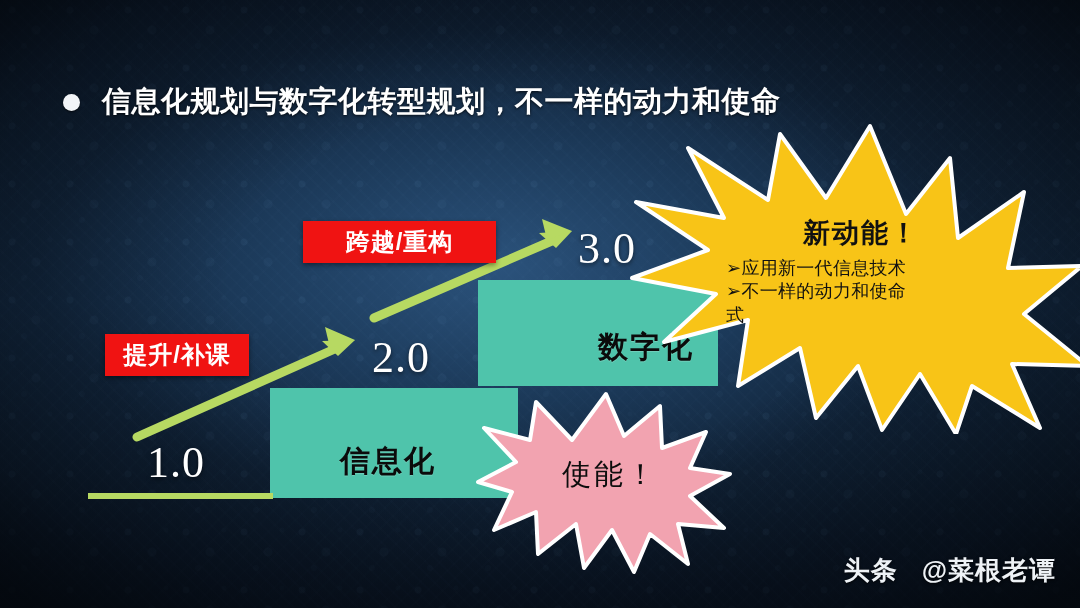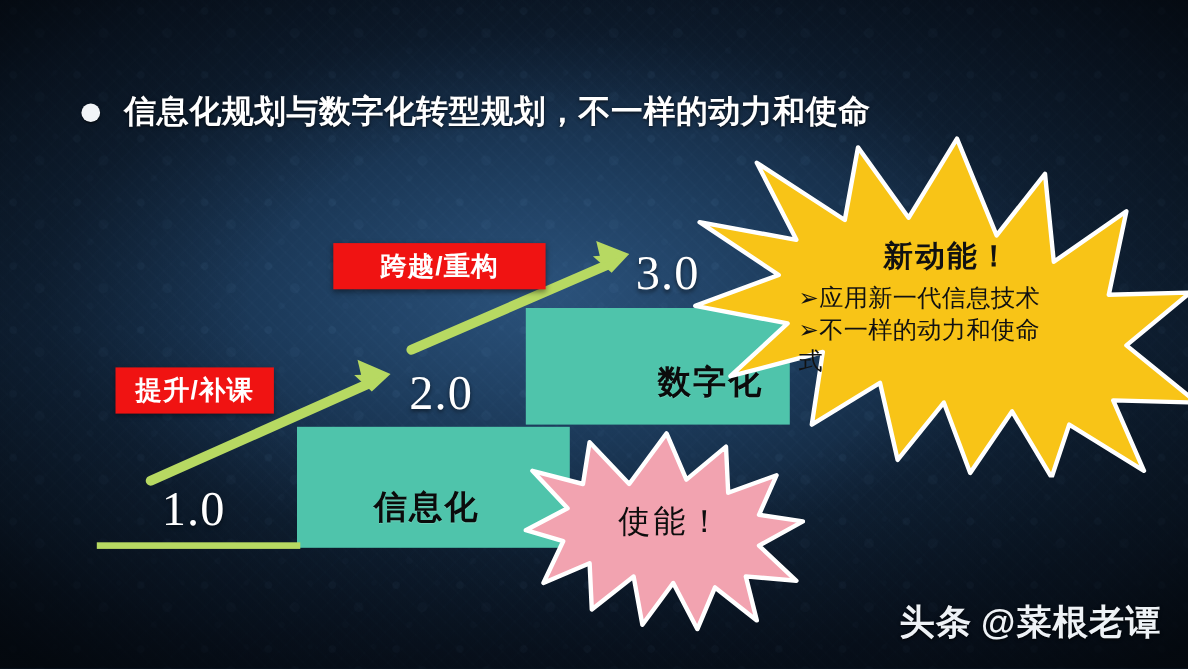--- a/index.html
+++ b/index.html
@@ -33,21 +33,21 @@
       repeating-linear-gradient(-45deg, rgba(140,180,220,0.045) 0 2px, transparent 2px 11px);
     background-size: 58px 58px, 58px 58px, 58px 58px, 58px 58px, auto, auto;
   }
   #vignette {
     position: absolute; inset: 0; pointer-events: none;
     background: radial-gradient(ellipse 72% 70% at 50% 46%, rgba(0,0,0,0) 40%, rgba(4,9,16,0.55) 82%, rgba(3,7,12,0.88) 100%);
   }
 
   
   #title-row {
-    position: absolute; left: 74px; top: 82px;
+    position: absolute; left: 63px; top: 82px;
     display: flex; align-items: center; gap: 22px;
     z-index: 12;
   }
   #title-bullet {
     width: 17px; height: 17px; border-radius: 50%;
     background: #f2f5f8;
     box-shadow: 0 1px 2px rgba(0,0,0,0.6);
     flex: 0 0 auto;
   }
   #title-text {
@@ -121,37 +121,37 @@
   #yellow-content {
     left: 726px; top: 215px; width: 270px;
     text-align: left;
   }
   #yellow-title {
     font-size: 27px; font-weight: 700; color: #111111;
     letter-spacing: 2px; text-align: center; margin-bottom: 6px;
   }
   .yellow-bullet {
     font-family: "Liberation Serif", "DejaVu Serif", serif;
-    font-size: 22px; color: #111111; line-height: 1.30;
+    font-size: 18px; color: #111111; line-height: 1.30;
     letter-spacing: 0.3px;
   }
   #pink-content {
     left: 540px; top: 455px; width: 140px; text-align: center;
   }
   #pink-title {
     font-size: 29px; font-weight: 400; color: #0d0d0d; letter-spacing: 3px;
   }
 
   
   #watermark {
     position: absolute; right: 24px; bottom: 20px;
-    font-size: 32px; font-weight: 700; color: #eef2f6;
+    font-size: 26px; font-weight: 700; color: #eef2f6;
     letter-spacing: 1px; z-index: 20;
     text-shadow: 0 1px 3px rgba(0,0,0,0.85);
-    display: flex; align-items: flex-start; gap: 8px;
+    display: flex; align-items: flex-start; gap: 24px;
   }
   #wm-handle { font-weight: 700; }
 </style>
 </head>
 <body>
 
 <div id="slide">
 
   <div id="texture"></div>
 

